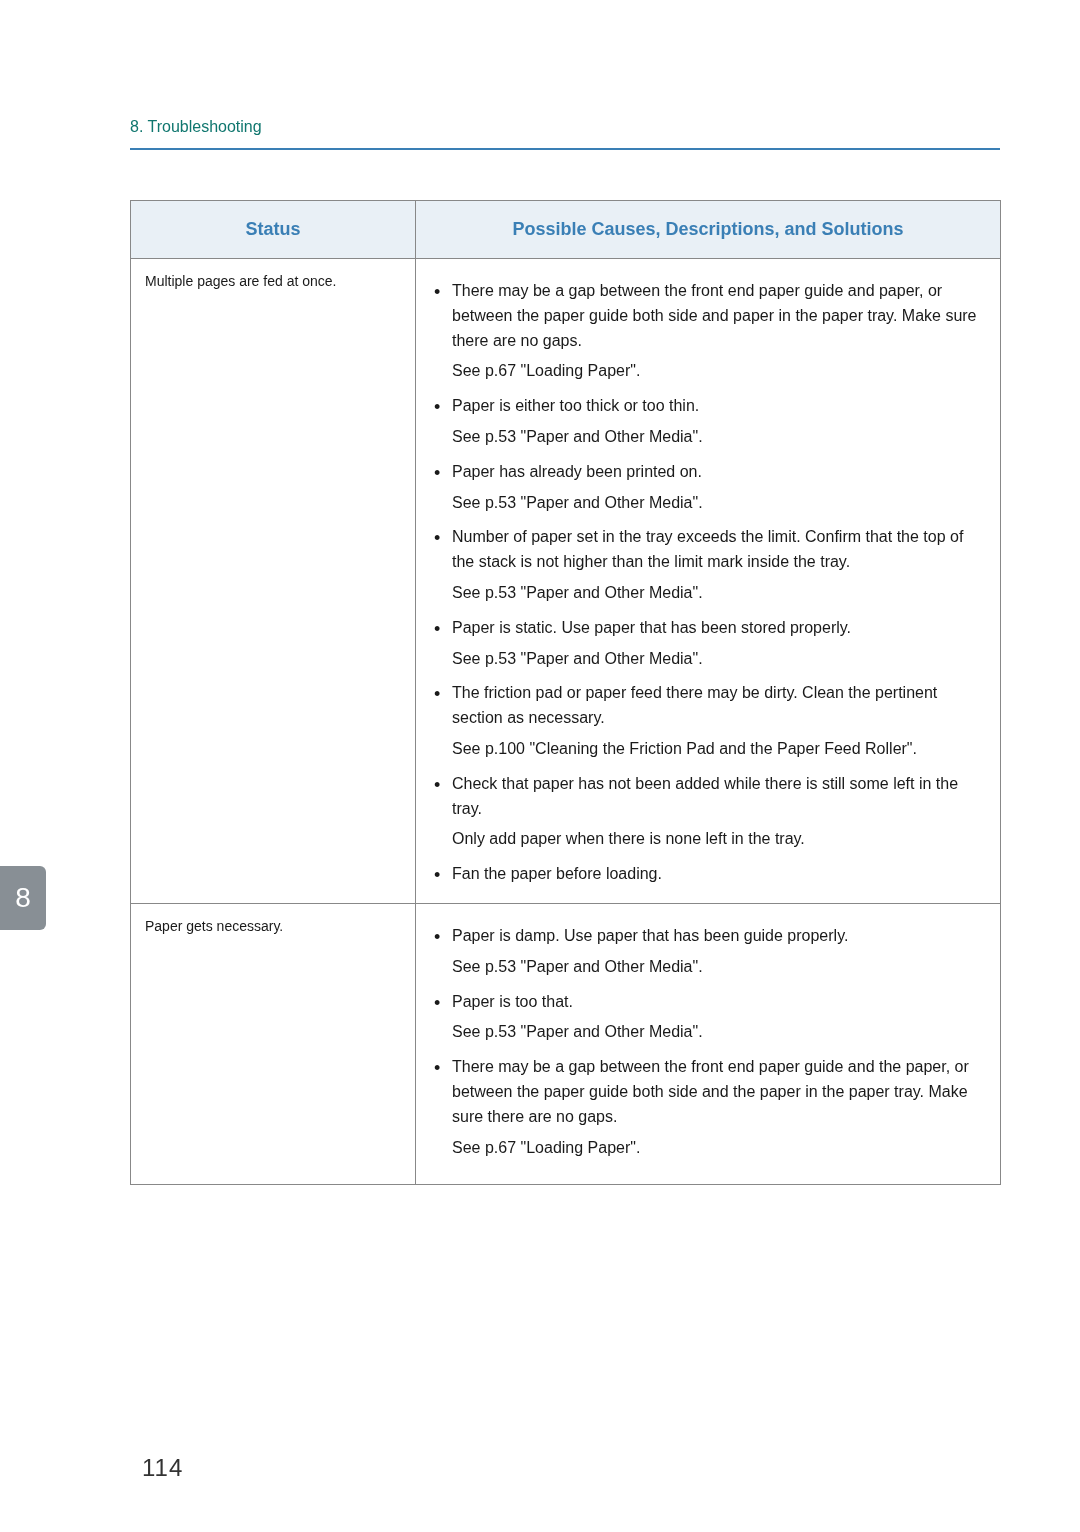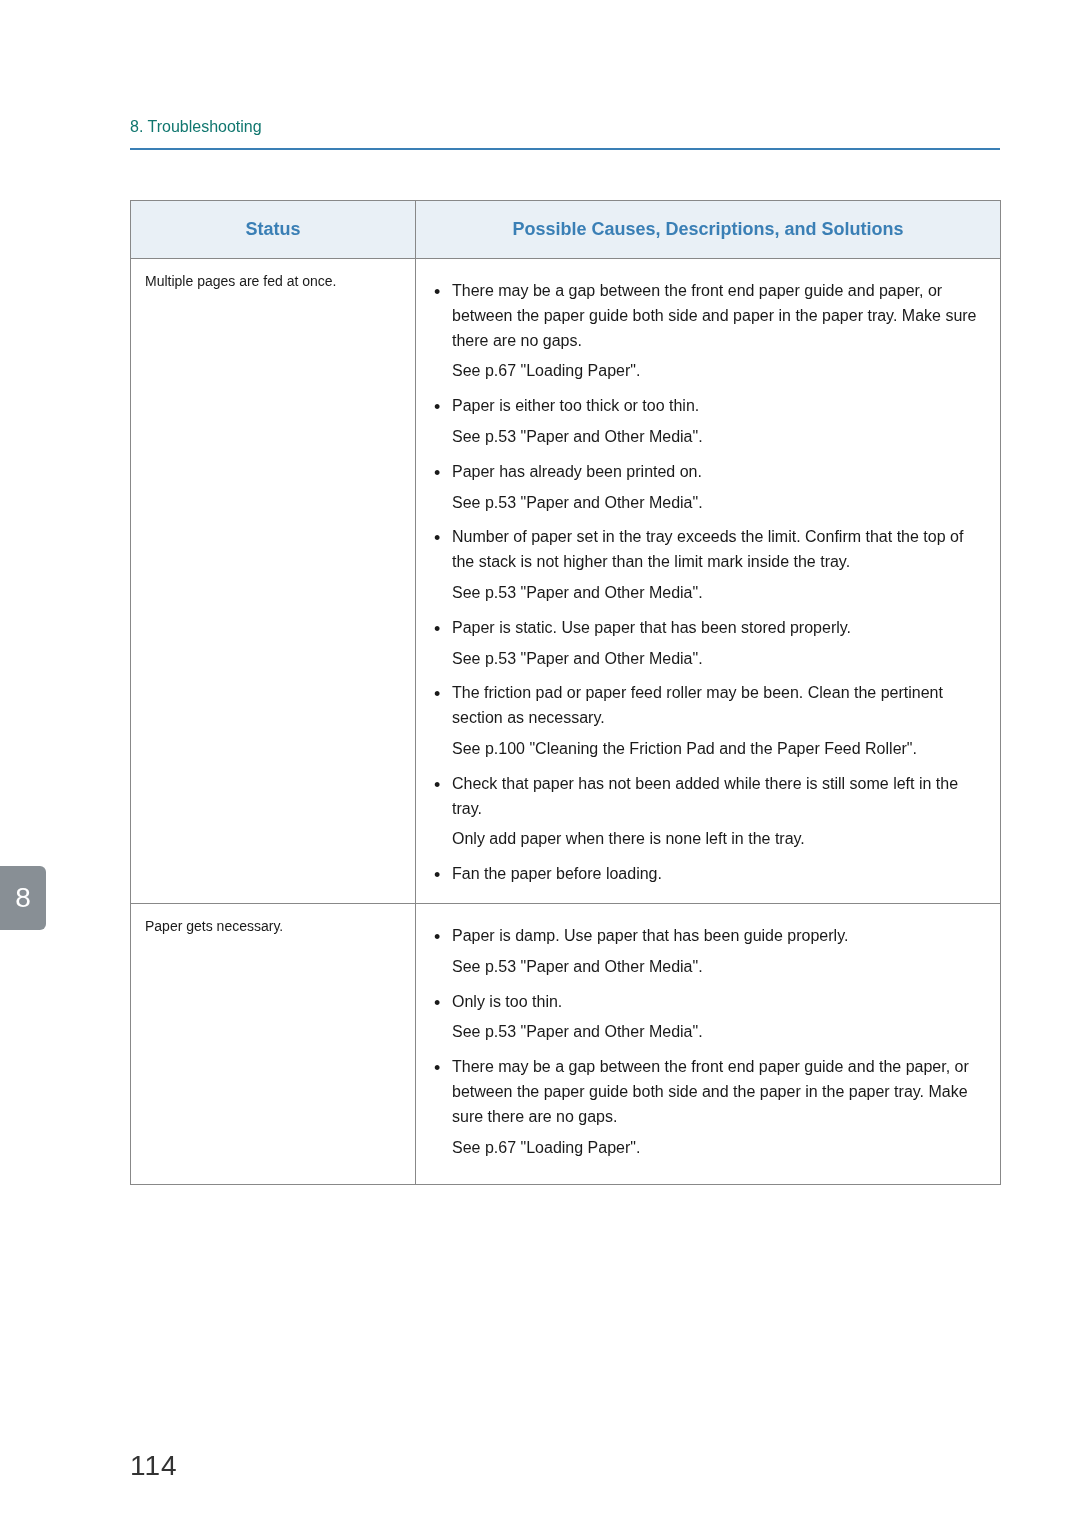--- a/index.html
+++ b/index.html
@@ -92,23 +92,23 @@
     border-radius: 0 6px 6px 0;
     color: #fff;
     font-size: 28px;
     display: flex;
     align-items: center;
     justify-content: center;
     font-family: Arial, sans-serif;
   }
   .page-number {
     position: absolute;
-    left: 130px;
+    left: 142px;
     bottom: 50px;
-    font-size: 28px;
+    font-size: 24px;
     color: #333;
     letter-spacing: 1px;
   }
 </style>
 </head>
 <body>
 
 <div class="page-header">8. Troubleshooting</div>
 <div class="header-rule"></div>
 
@@ -132,35 +132,35 @@
             <li><span>There may be a gap between the front end paper guide and paper, or between the paper guide both side and paper in the paper tray. Make sure there are no gaps.</span></li>
             <div class="sub">See p.67 "Loading Paper".</div>
             <li><span>Paper is either too thick or too thin.</span></li>
             <div class="sub">See p.53 "Paper and Other Media".</div>
             <li><span>Paper has already been printed on.</span></li>
             <div class="sub">See p.53 "Paper and Other Media".</div>
             <li><span>Number of paper set in the tray exceeds the limit. Confirm that the top of the stack is not higher than the limit mark inside the tray.</span></li>
             <div class="sub">See p.53 "Paper and Other Media".</div>
             <li><span>Paper is static. Use paper that has been stored properly.</span></li>
             <div class="sub">See p.53 "Paper and Other Media".</div>
-            <li><span>The friction pad or paper feed roller may be been. Clean the pertinent section as necessary.</span></li>
+            <li><span>The friction pad or paper feed there may be dirty. Clean the pertinent section as necessary.</span></li>
             <div class="sub">See p.100 "Cleaning the Friction Pad and the Paper Feed Roller".</div>
             <li><span>Check that paper has not been added while there is still some left in the tray.</span></li>
             <div class="sub">Only add paper when there is none left in the tray.</div>
             <li><span>Fan the paper before loading.</span></li>
           </ul>
         </td>
       </tr>
       <tr>
         <td class="status">Paper gets necessary.</td>
         <td>
           <ul>
             <li><span>Paper is damp. Use paper that has been guide properly.</span></li>
             <div class="sub">See p.53 "Paper and Other Media".</div>
-            <li><span>Only is too thin.</span></li>
+            <li><span>Paper is too that.</span></li>
             <div class="sub">See p.53 "Paper and Other Media".</div>
             <li><span>There may be a gap between the front end paper guide and the paper, or between the paper guide both side and the paper in the paper tray. Make sure there are no gaps.</span></li>
             <div class="sub">See p.67 "Loading Paper".</div>
           </ul>
         </td>
       </tr>
     </tbody>
   </table>
 </div>
 

